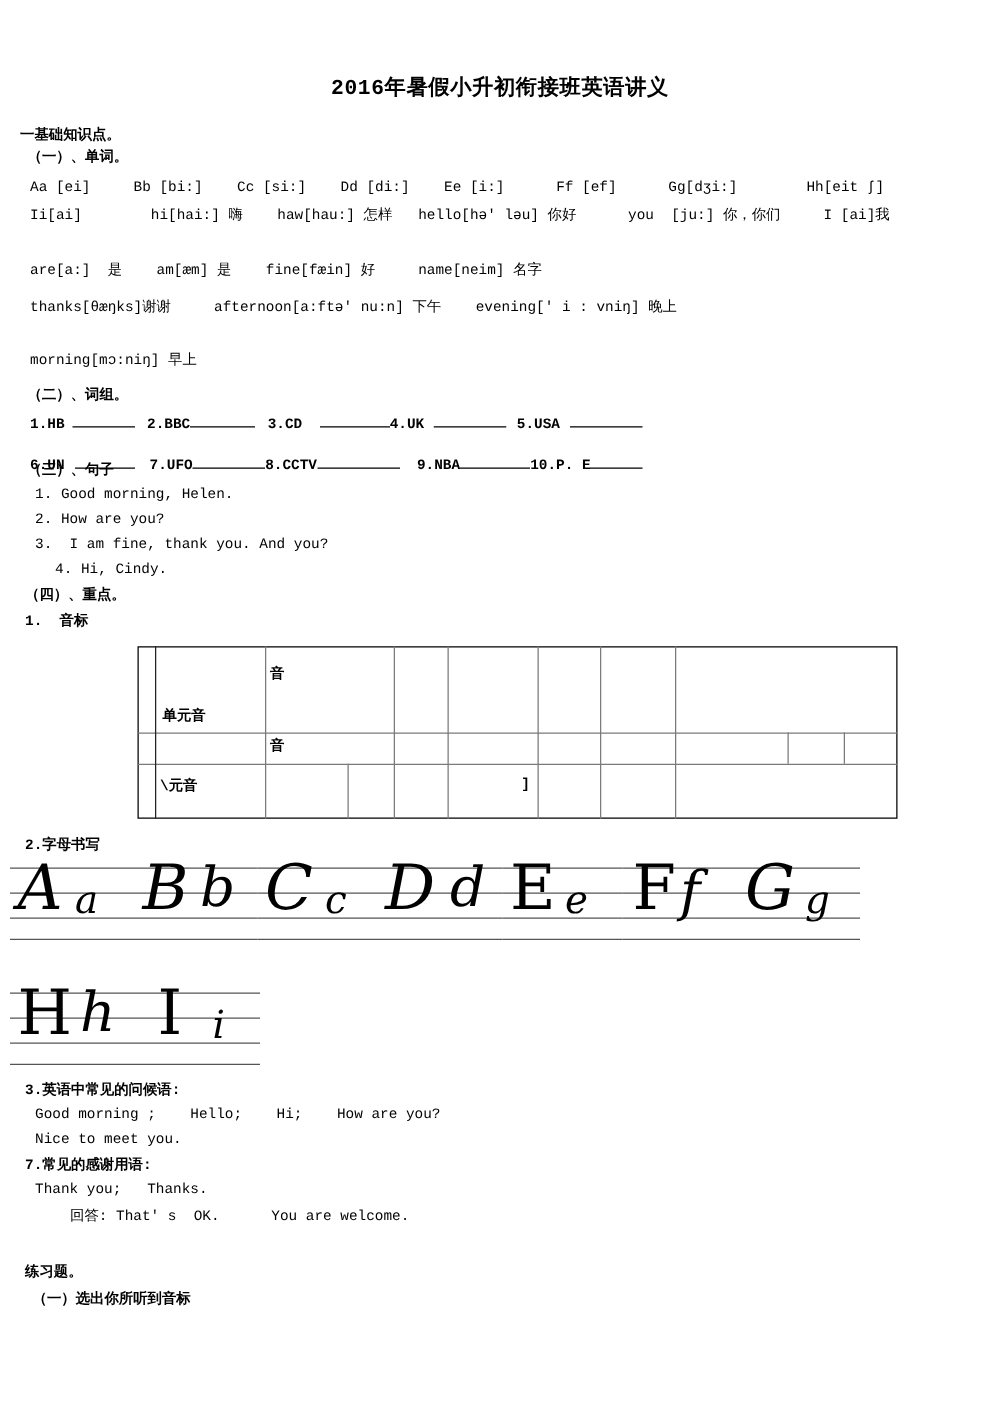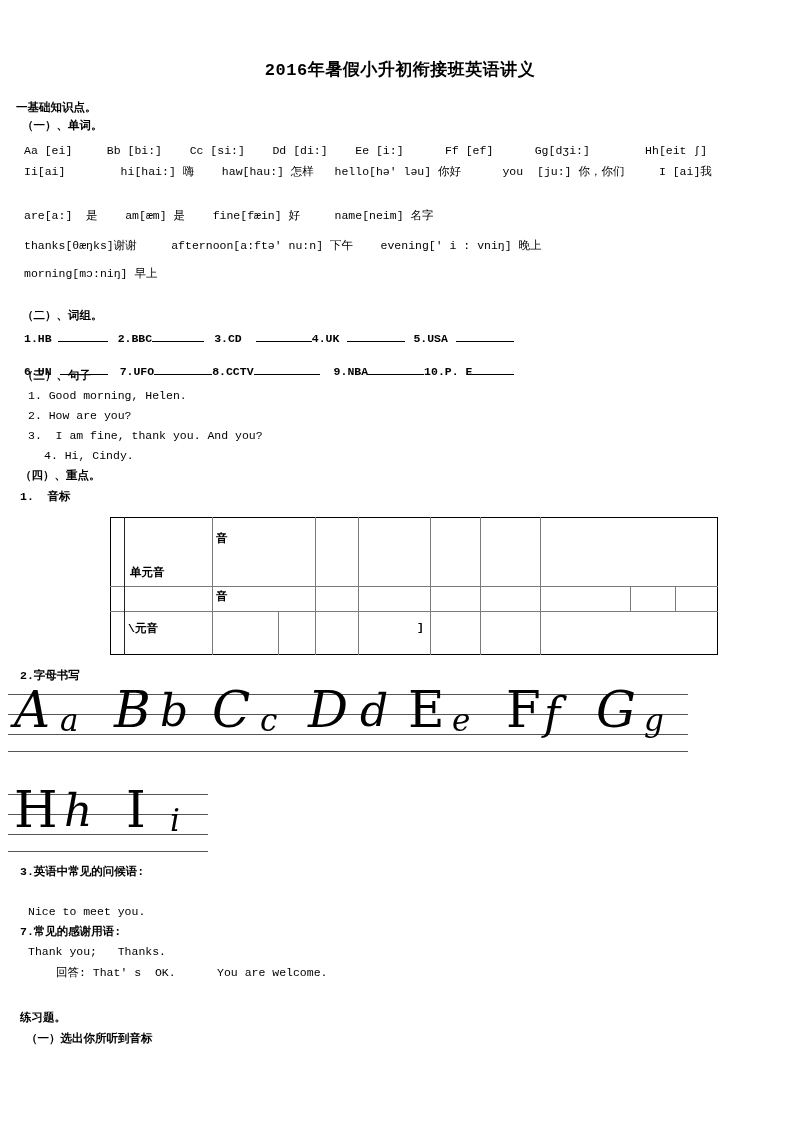--- a/index.html
+++ b/index.html
@@ -53,21 +53,21 @@
     white-space: pre;
   }
 
   
   .p-basic      { position:absolute; left:0;   top:100px; }
   .p-sec1       { position:absolute; left:6px; top:118px; }
   .p-alpha      { position:absolute; left:8px; top:144px; }
   .p-w1         { position:absolute; left:8px; top:164px; }
   .p-w2         { position:absolute; left:8px; top:208px; }
   .p-w3         { position:absolute; left:8px; top:238px; }
-  .p-w4         { position:absolute; left:8px; top:266px; }
+  .p-w4         { position:absolute; left:8px; top:280px; }
   .p-sec2       { position:absolute; left:6px; top:308px; }
   .p-g1         { position:absolute; left:8px; top:330px; }
   .p-g2         { position:absolute; left:8px; top:363px;text-align:center; }
   .p-sec3       { position:absolute; left:6px; top:368px; }
   .p-s1         { position:absolute; left:12px; top:389px; }
   .p-s2         { position:absolute; left:12px; top:409px; }
   .p-s3         { position:absolute; left:12px; top:429px; }
   .p-s4         { position:absolute; left:28px; top:449px; }
   .p-sec4       { position:absolute; left:4px; top:468px; }
   .p-phon       { position:absolute; left:4px; top:489px; }
@@ -201,20 +201,21 @@
     <div class="line-mono p-s2">2. How are you?</div>
     <div class="line-mono p-s3">3.  I am fine, thank you. And you?</div>
     <div class="line-mono p-s4">4. Hi, Cindy.</div>
 
     <div class="hdr p-sec4">（四）、重点。</div>
     <div class="hdr p-phon">1.  音标</div>
 
     <div class="hdr p-writing">2.字母书写</div>
 
     <div class="hdr p-greet">3.英语中常见的问候语:</div>
+    <div class="line-mono p-greet1">Good morning ;    Hello;    Hi;    How are you?</div>
     <div class="line-mono p-greet2">Nice to meet you.</div>
 
     <div class="hdr p-thankhdr">7.常见的感谢用语:</div>
     <div class="line-mono p-thank1">Thank you;   Thanks.</div>
     <div class="line-mono p-thank2">回答: That' s  OK.      You are welcome.</div>
 
     <div class="hdr p-exercise">练习题。</div>
     <div class="hdr p-exercise1">（一）选出你所听到音标</div>
 
   </div>

